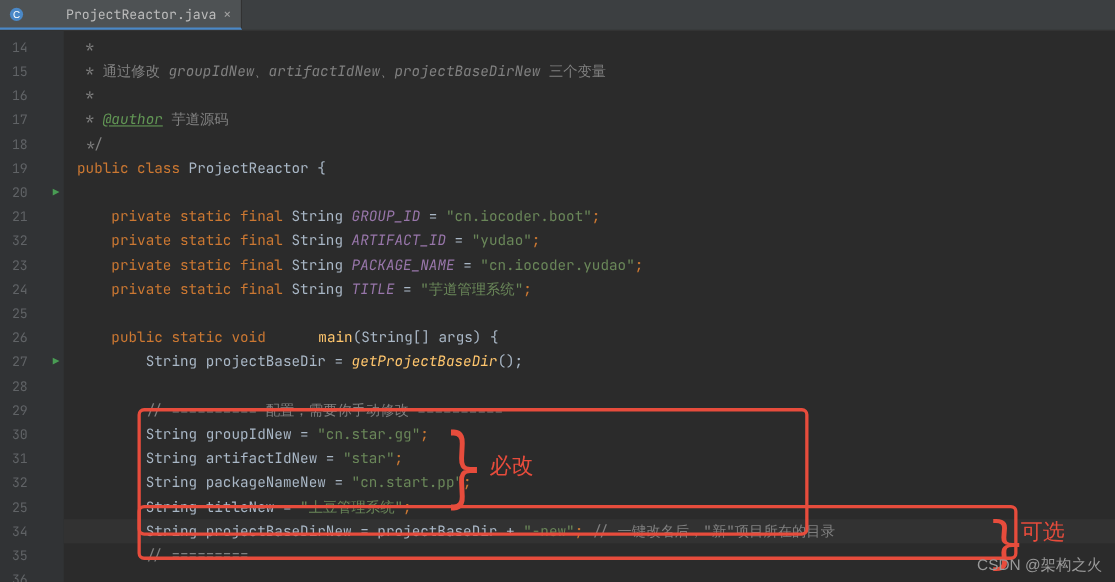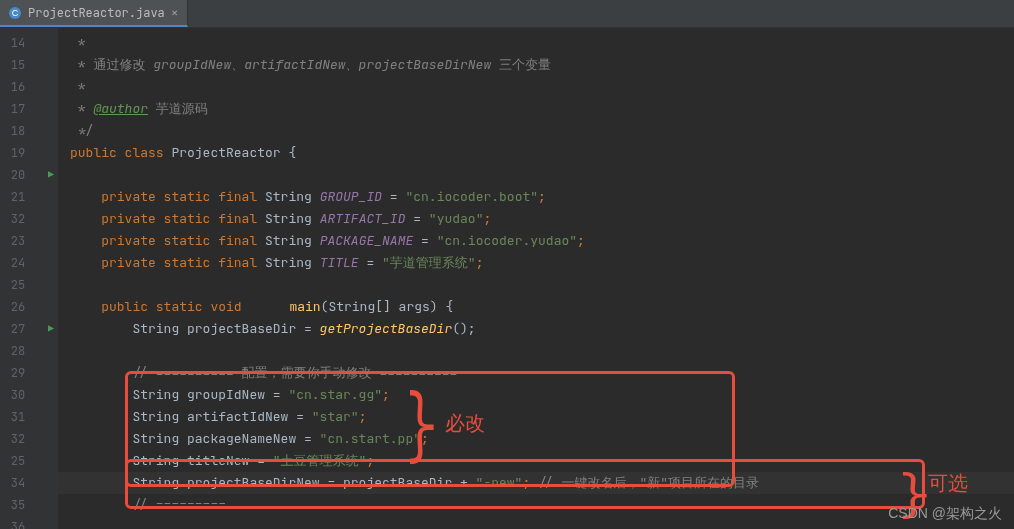--- a/index.html
+++ b/index.html
@@ -27,21 +27,21 @@
   gap: 6px;
   border-right: 1px solid #323232;
   height: 100%;
 }
 .tab.active { background: #4e5254; border-bottom: 2px solid #4a88c7; }
 .file-icon {
   width: 14px; height: 14px;
   display: inline-flex; align-items: center; justify-content: center;
   color: #4a88c7; font-size: 11px;
 }
-.tab-label { color: #bbbbbb; font-size: 12px; }
+.tab-label { color: #bbbbbb; font-size: 12px; margin-left: 32px; }
 .tab-close { color: #a0a0a0; cursor: pointer; font-size: 13px; }
 .editor {
   display: flex;
   height: calc(100% - 28px);
   position: relative;
 }
 .gutter {
   background: #313335;
   width: 58px;
   padding-top: 4px;

